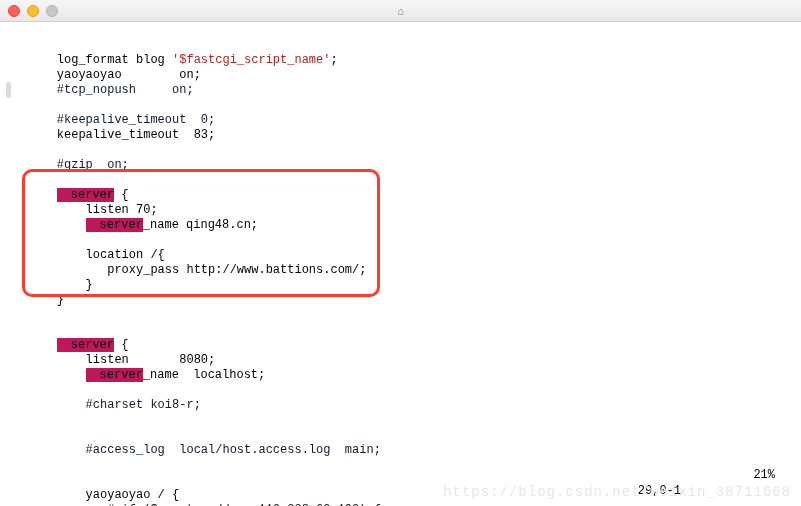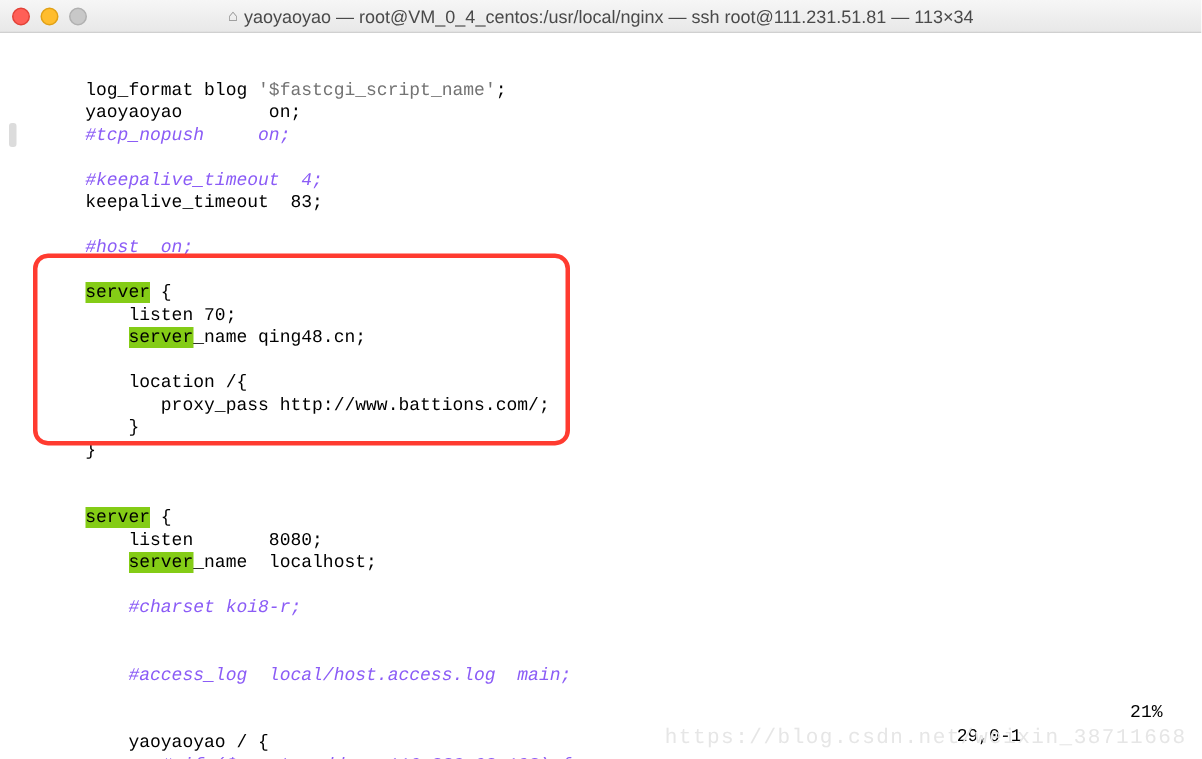--- a/index.html
+++ b/index.html
@@ -37,23 +37,23 @@
       font-size: 12px;
       color: #4a4a4a;
     }
     .home-icon { font-size: 11px; color: #888; }
     .terminal {
       padding: 16px 0 0 28px;
       white-space: pre;
       line-height: 1.25;
       position: relative;
     }
-    .comment { color: #8b5cf6; font-style: italic; }
-    .string  { color: #737373; }
-    .hl { background: #84cc16; }
+    .comment { color: #0f172a; }
+    .string  { color: #b91c1c; }
+    .hl { background: #be185d; padding-left: 14px; }
     .redbox {
       position: absolute;
       border: 3px solid #ff3b30;
       border-radius: 10px;
       pointer-events: none;
     }
     .status-left {
       position: absolute;
       right: 120px;
       bottom: 8px;
@@ -88,35 +88,34 @@
 <body>
 
 <div class="titlebar">
   <div class="traffic-lights">
     <div class="tl tl-close"></div>
     <div class="tl tl-min"></div>
     <div class="tl tl-max"></div>
   </div>
   <div class="title-wrap">
     <span class="home-icon">⌂</span>
-    <span>yaoyaoyao — root@VM_0_4_centos:/usr/local/nginx — ssh root@111.231.51.81 — 113×34</span>
   </div>
 </div>
 
 <div class="left-scroll-hint"></div>
 
 <div class="terminal">
 <span><span>    log_format blog </span><span class="string">'$fastcgi_script_name'</span><span>;</span></span>
 <span>    yaoyaoyao        on;</span>
 <span class="comment">    #tcp_nopush     on;</span>
 <span></span>
-<span class="comment">    #keepalive_timeout  4;</span>
+<span class="comment">    #keepalive_timeout  0;</span>
 <span>    keepalive_timeout  83;</span>
 <span></span>
-<span class="comment">    #host  on;</span>
+<span class="comment">    #gzip  on;</span>
 <span></span>
 <span><span>    </span><span class="hl">server</span><span> {</span></span>
 <span>        listen 70;</span>
 <span><span>        </span><span class="hl">server</span><span>_name qing48.cn;</span></span>
 <span></span>
 <span>        location /{</span>
 <span>           proxy_pass http://www.battions.com/;</span>
 <span>        }</span>
 <span>    }</span>
 <span></span>

